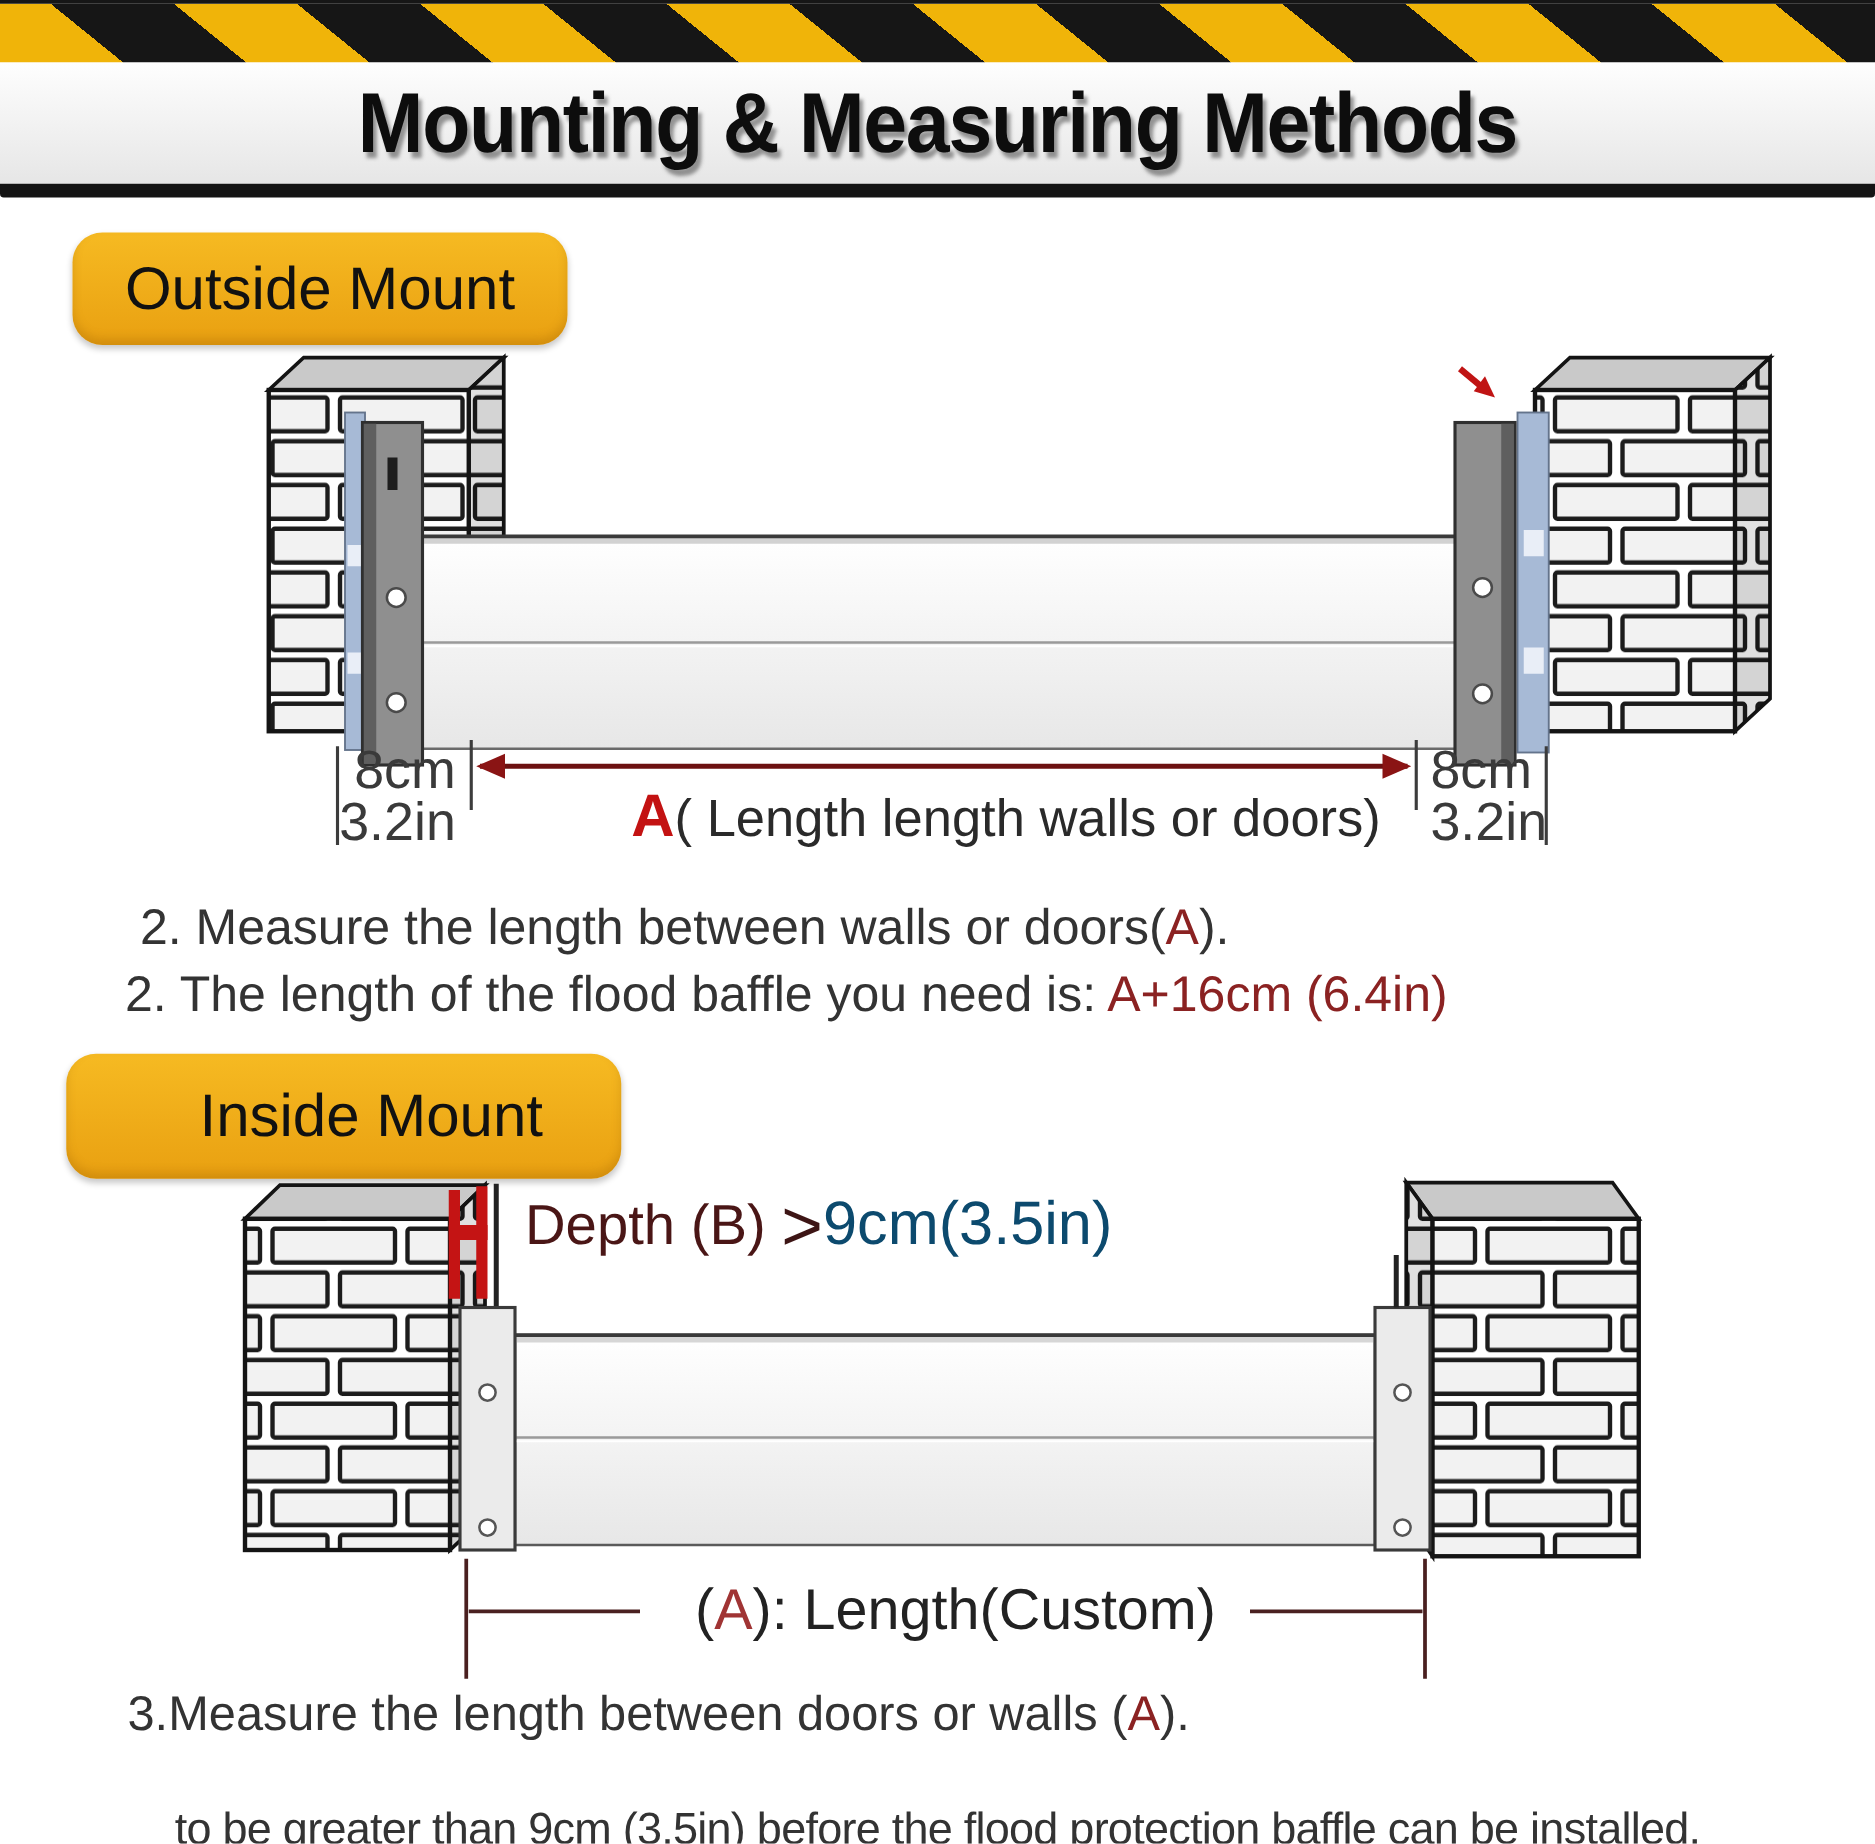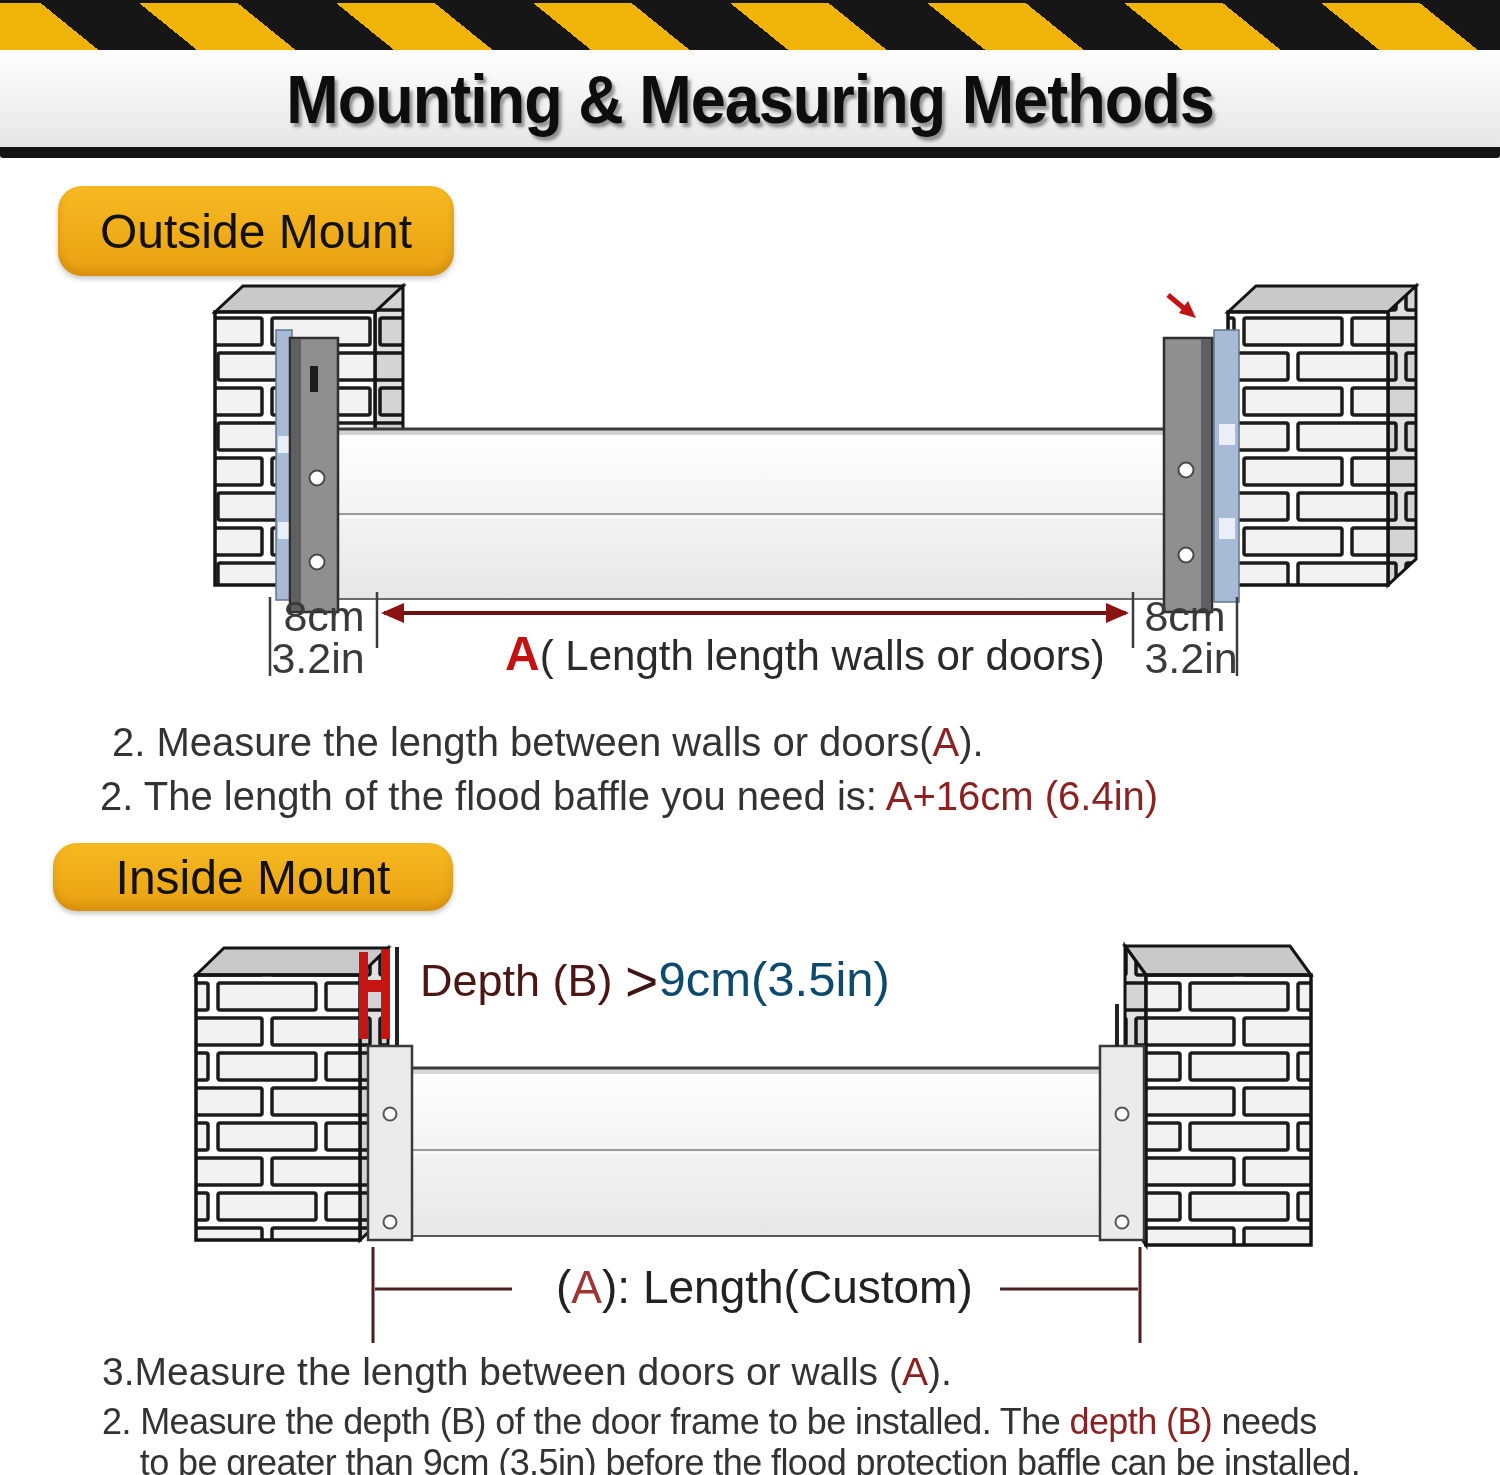--- a/index.html
+++ b/index.html
@@ -16,21 +16,21 @@
   .title{font-size:63px;font-weight:bold;color:#0d0d0d;letter-spacing:-1px;
          transform:scaleY(1.08);text-shadow:3px 4px 3px rgba(70,70,70,.55);}
   .blackbar{position:absolute;left:0;top:147px;width:1500px;height:11px;background:#141414;
             border-radius:0 0 3px 3px;}
 
   
   .seclabel{position:absolute;display:flex;align-items:center;justify-content:center;
             background:linear-gradient(#f6ba22,#e9a011);border-radius:24px;
             font-size:48px;color:#111;box-shadow:0 3px 5px rgba(0,0,0,.22), inset 0 -5px 8px rgba(150,95,0,.28);margin-left:28px;}
   .lab-outside{left:30px;top:186px;width:396px;height:90px;}
-  .lab-inside{left:25px;top:843px;width:400px;height:68px;}
+  .lab-inside{left:25px;top:843px;width:400px;height:100px;padding-left:44px;}
 
   
   .diag{position:absolute;left:0;}
   svg{display:block;}
 
   
   .mtext{position:absolute;font-size:43px;color:#3a3a3a;text-align:center;width:104px;line-height:1.0;}
   .spanlabel{position:absolute;left:505px;top:626px;font-size:42px;color:#2a2a2a;white-space:nowrap;}
   .spanlabel .bigA{font-size:48px;font-weight:bold;color:#c31212;}
   .depthlabel{position:absolute;left:420px;top:948px;font-size:45px;color:#4a1616;white-space:nowrap;}
@@ -208,16 +208,15 @@
         <line x1="375" y1="1289" x2="512" y2="1289"></line>
         <line x1="1000" y1="1289" x2="1138" y2="1289"></line>
       </g>
     </svg>
   </div>
 
   <div class="depthlabel"><span>Depth (B) </span><span class="gt">&gt;</span><span class="dval">9cm(3.5in)</span></div>
   <div class="lenlabel"><span>(</span><span class="redA">A</span><span>): Length(Custom)</span></div>
 
   <div class="instr i-b1"><span>3.Measure the length between doors or walls (</span><span class="red">A</span><span>).</span></div>
-  <div class="instr i-b2"><span>2. Measure the depth (B) of the door frame to be installed. The </span><span class="red">depth (B)</span><span> needs</span></div>
   <div class="instr i-b3"><span>to be greater than 9cm (3.5in) before the flood protection baffle can be installed.</span></div>
 
 </div>
 
 </body></html>

